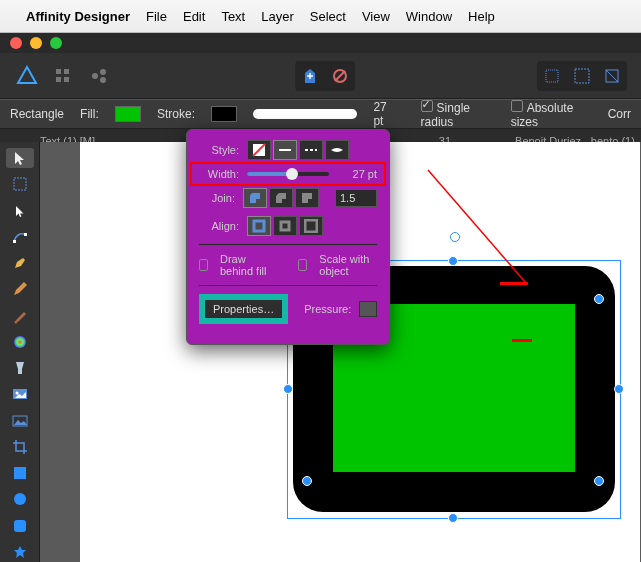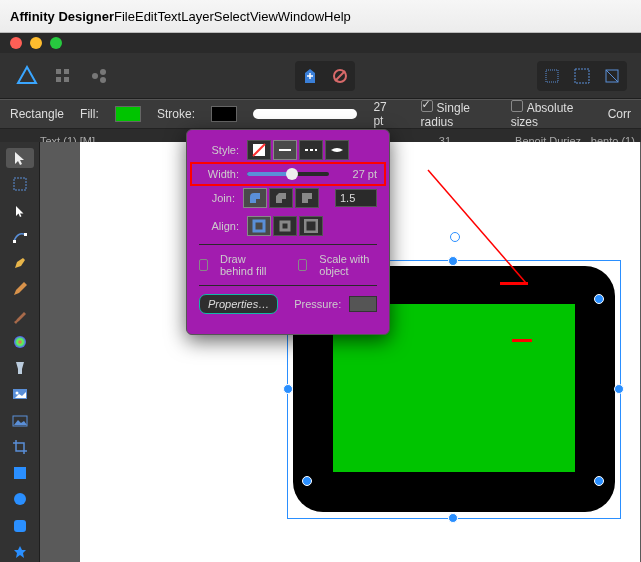--- a/index.html
+++ b/index.html
@@ -1,19 +1,19 @@
 <!DOCTYPE html>
 <html><head>
 <meta charset="utf-8">
 <style>
   * { box-sizing: border-box; margin: 0; padding: 0; font-family: -apple-system, "Helvetica Neue", Arial, sans-serif; }
   body { width: 641px; height: 562px; background: #323232; overflow: hidden; position: relative; font-size: 12px; color: #ccc; }
 
   
-  .menubar { height: 22px; background: linear-gradient(#f6f6f6,#ececec); display: flex; align-items: center; padding: 16px 10px; color: #000; font-size: 13px; border-bottom: 1px solid #bbb; }
+  .menubar { height: 22px; background: linear-gradient(#f6f6f6,#ececec); display: flex; align-items: center; padding: 16px 10px; gap: 16px; color: #000; font-size: 13px; border-bottom: 1px solid #bbb; }
   .apple { font-size: 15px; }
   .menubar .app { font-weight: bold; }
   .menubar span { cursor: default; }
 
   
   .titlebar { height: 20px; background: #2a2a2a; display: flex; align-items: center; padding-left: 10px; gap: 8px; }
   .dot { width: 12px; height: 12px; border-radius: 50%; }
   .red { background: #ff5f56; } .yel { background: #ffbd2e; } .grn { background: #27c93f; }
 
   
@@ -46,21 +46,21 @@
   .popover .row { display:flex; align-items:center; gap:8px; margin-bottom:8px; font-size:11px; }
   .popover .lbl { width:40px; text-align:right; color:#ccc; }
   .btnset { display:flex; gap:2px; }
   .sbtn { width:24px; height:20px; background:#2e2e2e; border:1px solid #555; display:flex; align-items:center; justify-content:center; }
   .sbtn.on { background:#4a4a4a; border-color:#888; }
   .slider { flex:1; height:4px; background:#2a2a2a; border-radius:2px; position:relative; }
   .slider .fill { position:absolute; left:0; top:0; bottom:0; width:55%; background:#5a8fd8; border-radius:2px; }
   .slider .thumb { position:absolute; left:55%; top:-4px; width:12px; height:12px; background:#eee; border-radius:50%; margin-left:-6px; }
   .hl { position:absolute; left:3px; top:32px; right:3px; height:24px; border:2px solid #ff0000; pointer-events:none; }
   .nbox { width:42px; height:18px; background:#2a2a2a; border:1px solid #555; color:#ddd; font-size:11px; padding:0 4px; }
-  .pbtn { background:#2e2e2e; border:1px solid #14b8a6; color:#ddd; font-size:11px; padding:3px 8px; border-radius:7px;font-style:italic; }
+  .pbtn { background:#2e2e2e; border:6px solid #14b8a6; color:#ddd; font-size:11px; padding:3px 8px; border-radius:0; }
   .pressure { width:90px; height:16px; background:#555; border:1px solid #333; }
 
   
   .rect { position:absolute; left:293px; top:266px; width:322px; height:246px; background:#000; border-radius:30px; }
   .rectfill { position:absolute; left:40px; top:38px; right:40px; bottom:40px; background:#00c400; }
   .selbox { position:absolute; left:287px; top:260px; width:334px; height:259px; border:1px solid #2a8fff; pointer-events:none; }
   .h { position:absolute; width:10px; height:10px; background:#2a8fff; border:1px solid #fff; border-radius:50%; }
   .cornerh { position:absolute; width:10px; height:10px; border:1.5px solid #2a8fff; background:transparent; border-radius:50%; }
   .redline { position:absolute; stroke:#ff0000; }
 

